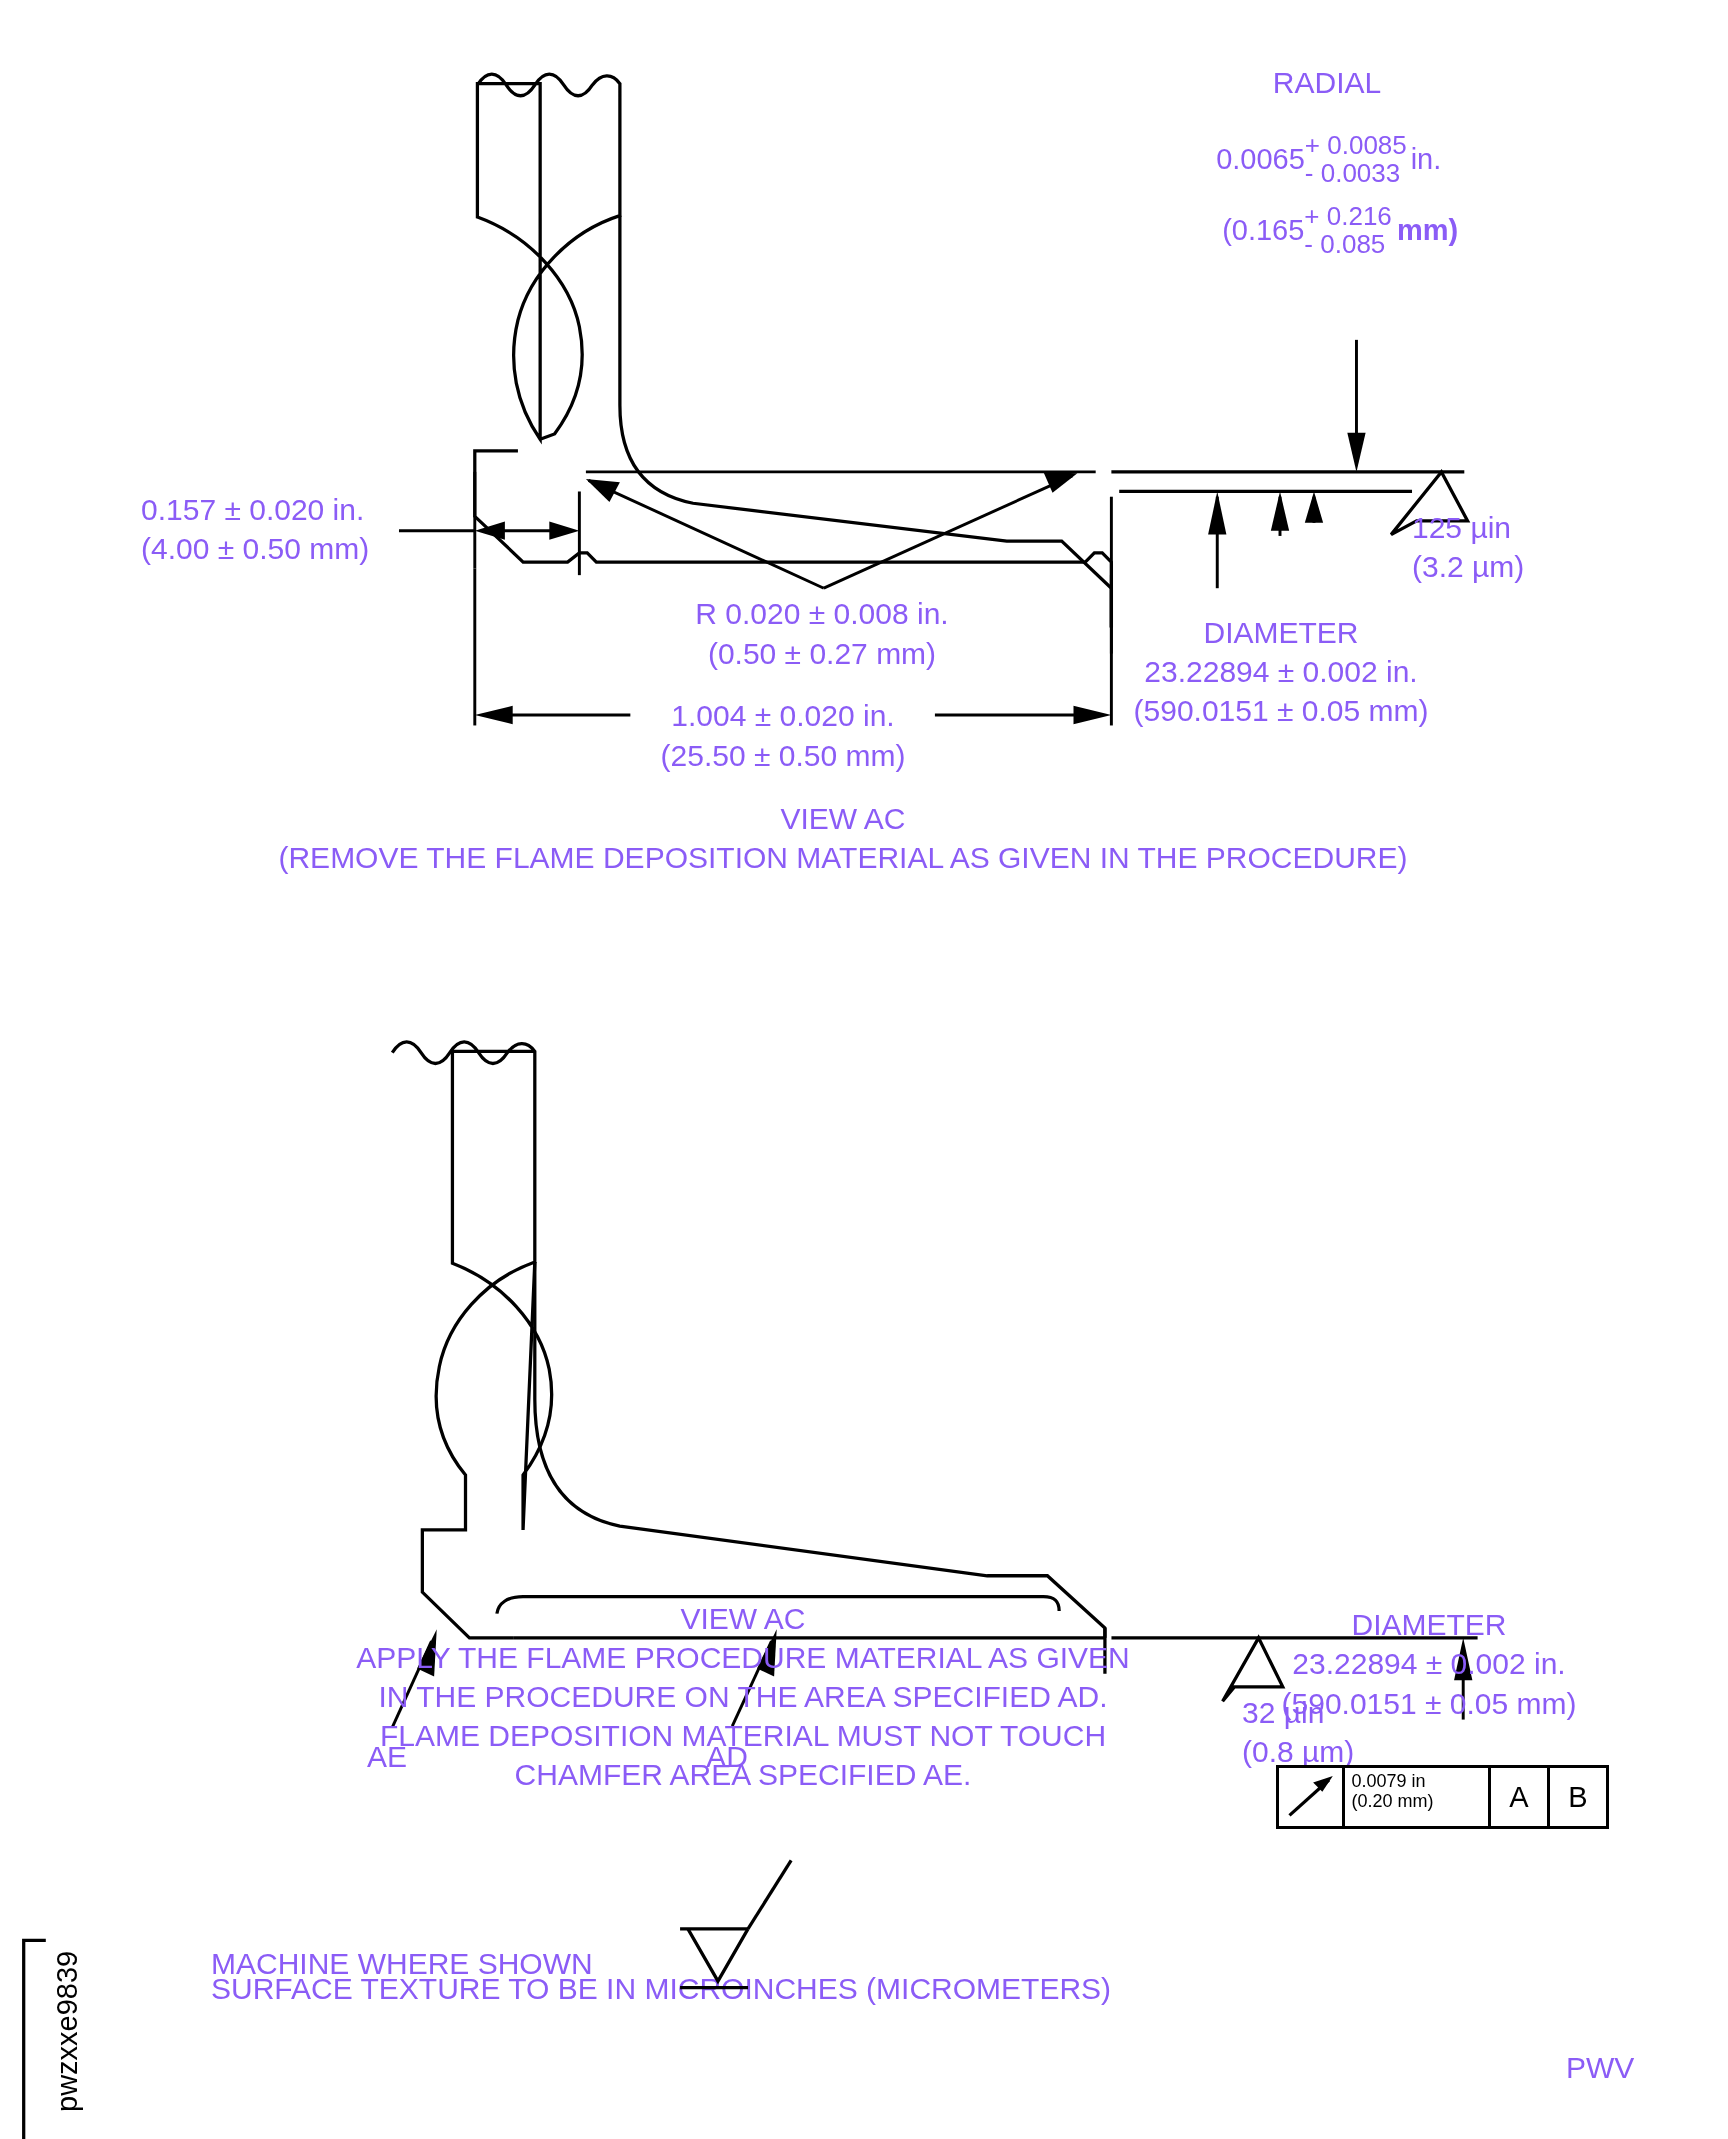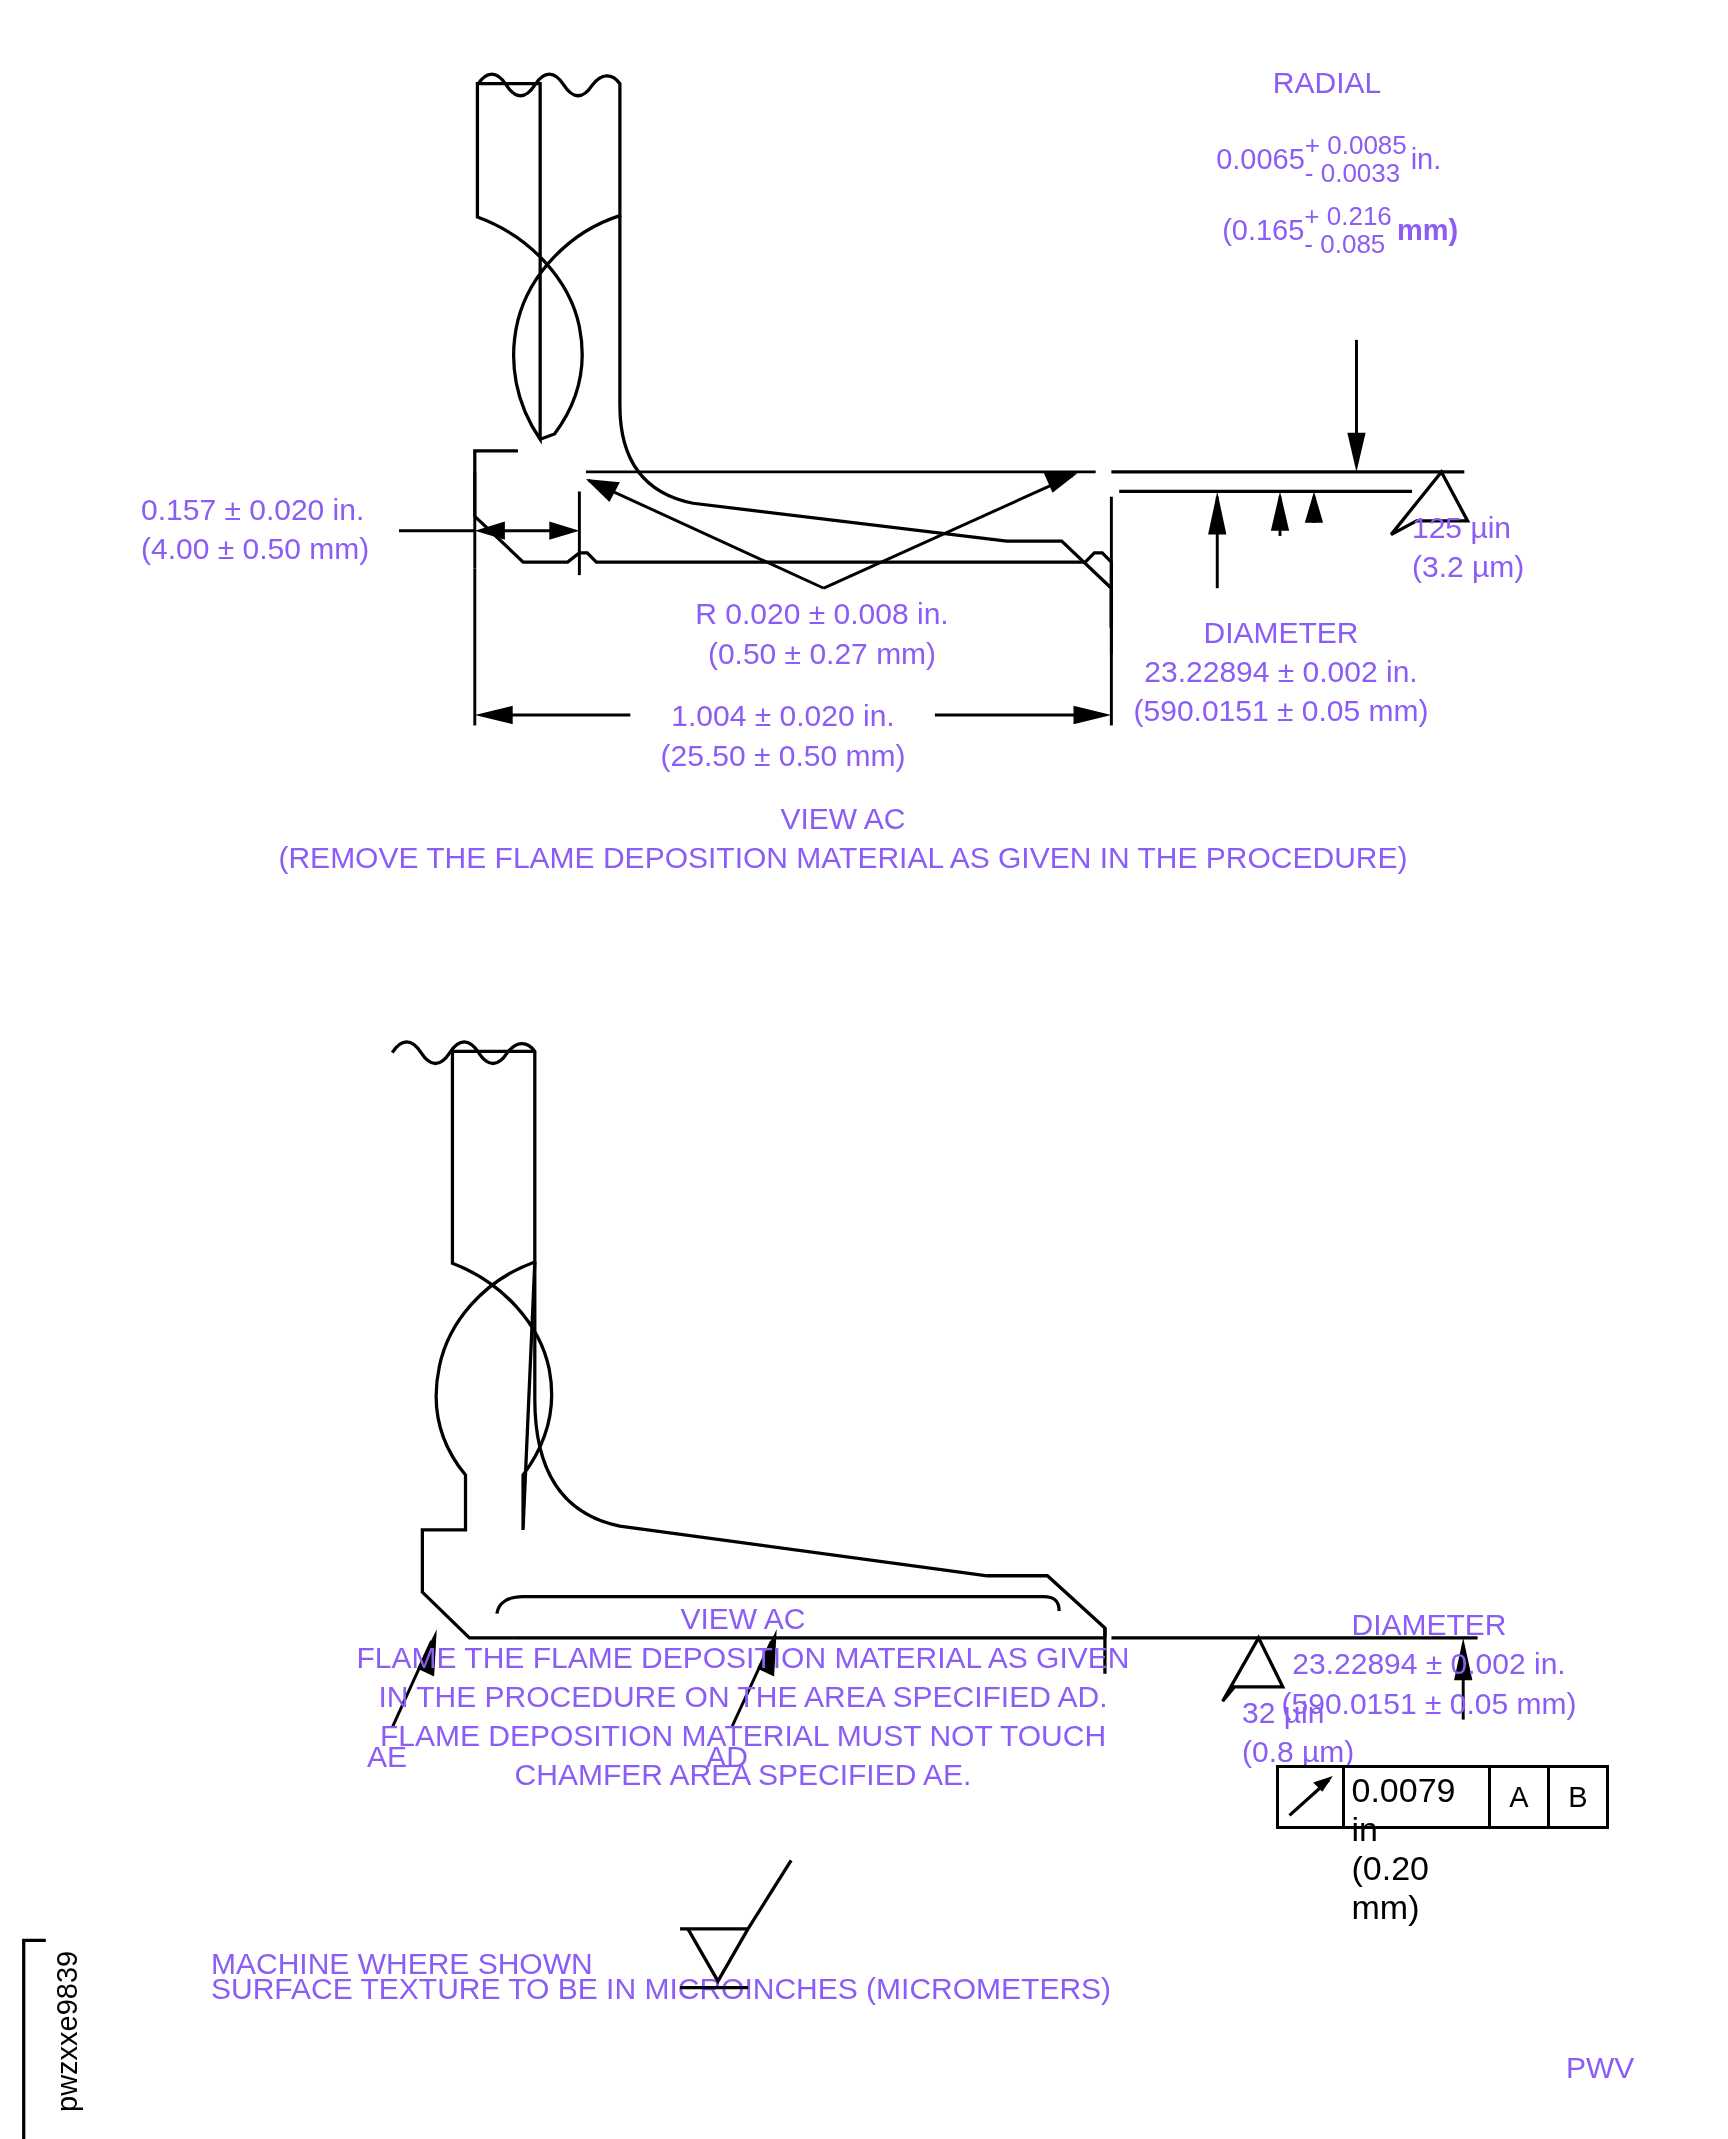--- a/index.html
+++ b/index.html
@@ -7,21 +7,21 @@
     width:1728px;height:2140px;position:relative;overflow:hidden;
     font-family:"Liberation Sans","DejaVu Sans",sans-serif;
     color:#000000;
   }
   .abs{position:absolute;}
   .txt{position:absolute;white-space:pre;line-height:1.18;color:#8b5cf6;}
   .c{text-align:center;transform:translateX(-50%);}
   .l{text-align:left;}
   .f44{font-size:29px;}
   .f46{font-size:30px;}
-  .f38{font-size:34px;}
+  .f38{font-size:18px;}
   svg{position:absolute;left:0;top:0;overflow:visible;}
   .stk{fill:none;stroke:#000;stroke-width:5;}
   .stk-thin{fill:none;stroke:#000;stroke-width:4.5;}
   .fillblk{fill:#000;stroke:none;}
   .rot{
     position:absolute;transform-origin:0 0;
     transform:rotate(-90deg);
     white-space:nowrap;font-size:29px;
   }
   .tol{display:inline-block;vertical-align:middle;text-align:left;}
@@ -185,21 +185,21 @@
   <polygon class="fillblk" points="2238,1055 2224,1120 2252,1120"></polygon>
 </svg>
 
 <div class="txt c f46" style="left:387px;top:1739px;">AE</div>
 <div class="txt c f46" style="left:727px;top:1739px;">AD</div>
 
 <div class="txt l f46" style="left:1242px;top:1695px;">32 µin</div>
 <div class="txt l f46" style="left:1242px;top:1734px;">(0.8 µm)</div>
 
 <div class="txt c f46" style="left:743px;top:1601px;">VIEW AC</div>
-<div class="txt c f46" style="left:743px;top:1640px;">FLAME THE FLAME DEPOSITION MATERIAL AS GIVEN</div>
+<div class="txt c f46" style="left:743px;top:1640px;">APPLY THE FLAME PROCEDURE MATERIAL AS GIVEN</div>
 <div class="txt c f46" style="left:743px;top:1679px;">IN THE PROCEDURE ON THE AREA SPECIFIED AD.</div>
 <div class="txt c f46" style="left:743px;top:1718px;">FLAME DEPOSITION MATERIAL MUST NOT TOUCH</div>
 <div class="txt c f46" style="left:743px;top:1757px;">CHAMFER AREA SPECIFIED AE.</div>
 
 <div class="txt c f46" style="left:1429px;top:1607px;">DIAMETER</div>
 <div class="txt c f46" style="left:1429px;top:1646px;">23.22894 ± 0.002 in.</div>
 <div class="txt c f46" style="left:1429px;top:1686px;">(590.0151 ± 0.05 mm)</div>
 
 <div class="abs" style="left:1276px;top:1765px;width:333px;height:64px;border:3.3px solid #000;display:flex;box-sizing:border-box;">
   <div style="width:63px;border-right:3.3px solid #000;position:relative;">

